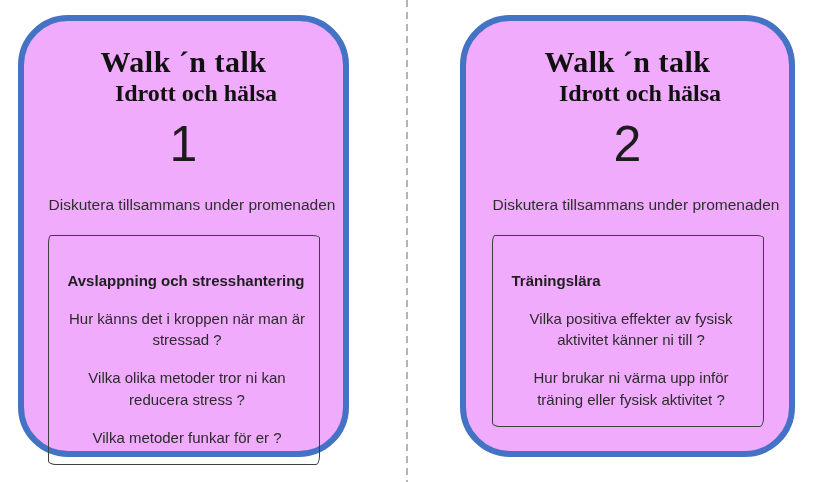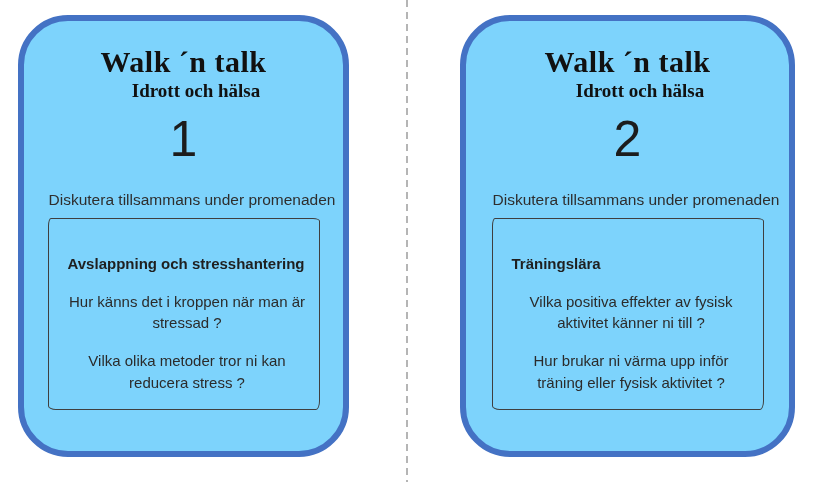--- a/index.html
+++ b/index.html
@@ -26,60 +26,60 @@
       transparent 7px, transparent 12px
     );
   }
   .card {
     position: absolute;
     top: 15px;
     height: 442px;
     box-sizing: border-box;
     border: 6px solid #4472C4;
     border-radius: 50px;
-    background: #7dd3fc;
+    background: #f0abfc;
     text-align: center;
   }
   .card.left  { left: 18px;  width: 331px; }
   .card.right { left: 460px; width: 335px; }
 
   .card-title {
     margin-top: 25px;
     font-family: "Liberation Serif", serif;
     font-weight: bold;
     font-size: 30px;
     line-height: 1.05;
     color: #111111;
     letter-spacing: 0.5px;
   }
   .card-subtitle {
     margin-top: 2px;
     font-family: "Liberation Serif", serif;
     font-weight: bold;
-    font-size: 19px;
+    font-size: 24px;
     color: #111111;
     margin-left: 25px;
   }
   .card-number {
     margin-top: 12px;
     font-size: 50px;
     font-weight: 400;
     line-height: 1;
     color: #1c1c1c;
   }
   .card-instruction {
     margin-top: 27px;
     font-size: 15.5px;
     color: #2e2e2e;
     padding-left: 17px;
   }
   .question-box {
     box-sizing: border-box;
     width: 272px;
-    margin: 9px auto 0 auto;
+    margin: 21px auto 0 auto;
     border: 1.3px solid #3f3f3f;
     border-radius: 3px 7px 4px 8px / 8px 3px 9px 4px;
     padding: 35px 12px 12px 19px;
     text-align: left;
     color: #2b2b2b;
     font-size: 15px;
   }
   .box-heading {
     font-weight: bold;
     color: #1f1f1f;
@@ -102,20 +102,21 @@
 
 <div class="card left">
   <div class="card-title">Walk ´n talk</div>
   <div class="card-subtitle">Idrott och hälsa</div>
   <div class="card-number">1</div>
   <div class="card-instruction">Diskutera tillsammans under promenaden</div>
   <div class="question-box">
     <p class="box-heading">Avslappning och stresshantering</p>
     <p class="question">Hur känns det i kroppen när man är stressad ?</p>
     <p class="question">Vilka olika metoder tror ni kan reducera stress ?</p>
+    <p class="question">Vilka metoder funkar för er ?</p>
   </div>
 </div>
 
 <div class="card right">
   <div class="card-title">Walk ´n talk</div>
   <div class="card-subtitle">Idrott och hälsa</div>
   <div class="card-number">2</div>
   <div class="card-instruction">Diskutera tillsammans under promenaden</div>
   <div class="question-box">
     <p class="box-heading">Träningslära</p>

